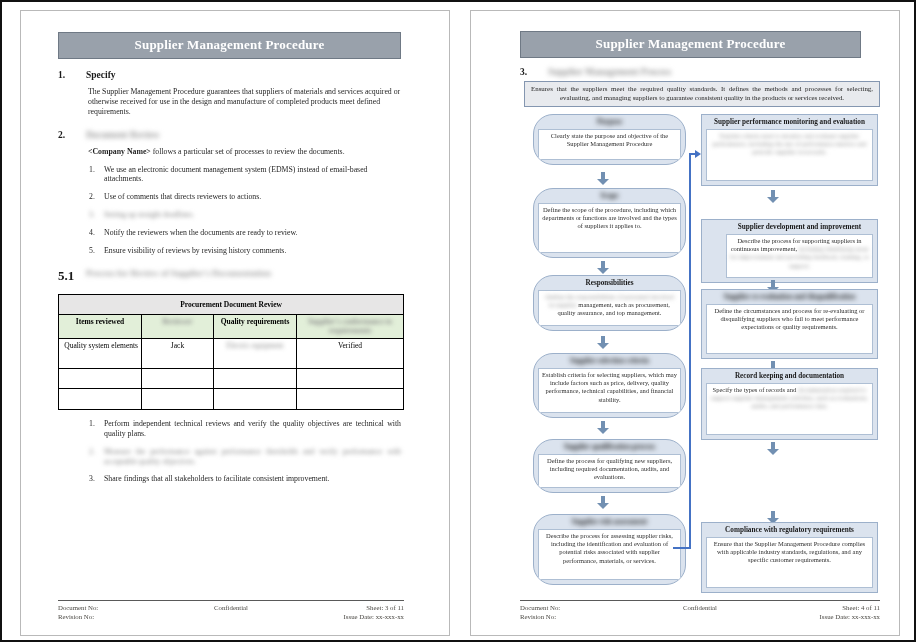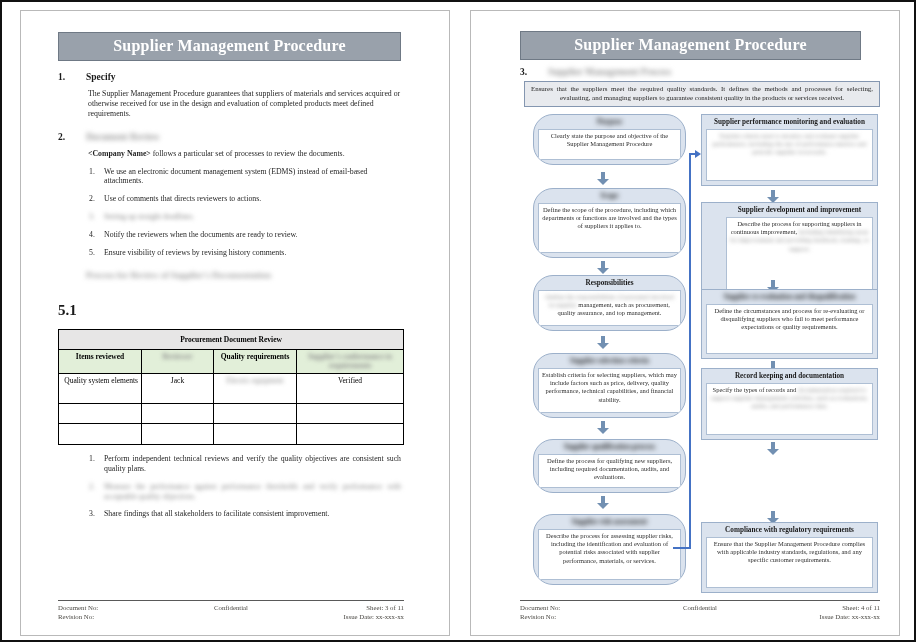--- a/index.html
+++ b/index.html
@@ -1,26 +1,26 @@
 <!DOCTYPE html>
 <html><head>
 <meta charset="utf-8">
 <style>
   html,body{margin:0;padding:0;}
   body{width:916px;height:642px;background:#fff;font-family:"Liberation Serif","DejaVu Serif",serif;}
   .canvas{position:relative;width:916px;height:642px;background:#fff;border:2px solid #111;box-sizing:border-box;overflow:hidden;}
   .page{position:absolute;top:8px;width:430px;height:626px;background:#fff;border:1px solid #b9b9b9;box-sizing:border-box;}
   .page-left{left:18px;}
   .page-right{left:468px;}
-  .banner{background:#99a1ab;border:1px solid #6f7985;color:#fff;font-weight:bold;font-size:16px;text-align:center;padding:4px 0 5px 0;letter-spacing:.2px;}
+  .banner{background:#99a1ab;border:1px solid #6f7985;color:#fff;font-weight:bold;font-size:13px;text-align:center;padding:4px 0 5px 0;letter-spacing:.2px;}
   
   .lp-content{padding:21px 48px 0 37px;}
   .hrow{display:flex;margin-top:11px;}
   .hnum{width:28px;font-weight:bold;font-size:9.5px;color:#1a1a1a;flex:none;}
-  .hnum-sub{width:28px;font-weight:bold;font-size:15px;color:#1a1a1a;flex:none;margin-top:32px;}
+  .hnum-sub{width:28px;font-weight:bold;font-size:13px;color:#1a1a1a;flex:none;}
   .htitle{font-weight:bold;font-size:9.5px;color:#1a1a1a;}
   .para{margin:7px 0 0 30px;font-size:7.8px;line-height:1.27;color:#1f1f1f;}
   .li-row{display:flex;margin:8px 0 0 31px;font-size:7.8px;line-height:1.27;color:#1f1f1f;}
   .li-num{width:15px;flex:none;}
   .li-txt{flex:1;}
   .just{text-align:justify;}
   .bl{filter:blur(2.1px);color:#8a8a8a;}
   .blh{filter:blur(2.4px);color:#9a9a9a;}
   
   table.doc{border-collapse:collapse;table-layout:fixed;width:345px;margin-top:10px;}
@@ -59,21 +59,21 @@
 <div class="canvas">
 
   <div class="page page-left">
     <div class="lp-content">
       <div class="banner">Supplier Management Procedure</div>
 
       <div class="hrow">
         <span class="hnum">1.</span>
         <span class="htitle">Specify</span>
       </div>
-      <div class="para">The Supplier Management Procedure guarantees that suppliers of materials and services acquired or otherwise received for use in the design and evaluation of completed products meet defined requirements.</div>
+      <div class="para">The Supplier Management Procedure guarantees that suppliers of materials and services acquired or otherwise received for use in the design and manufacture of completed products meet defined requirements.</div>
 
       <div class="hrow" style="margin-top:13px;">
         <span class="hnum">2.</span>
         <span class="htitle blh">Document Review</span>
       </div>
       <div class="para"><b>&lt;Company Name&gt;</b><span> follows a particular set of processes to review the documents.</span></div>
 
       <div class="li-row">
         <span class="li-num">1.</span>
         <span class="li-txt">We use an electronic document management system (EDMS) instead of email-based attachments.</span>
@@ -133,21 +133,21 @@
           <td style="height:21px;"></td>
           <td></td>
           <td></td>
           <td></td>
         </tr>
       </tbody>
         </table>
 
       <div class="li-row just" style="margin-top:9px;">
         <span class="li-num">1.</span>
-        <span class="li-txt">Perform independent technical reviews and verify the quality objectives are consistent such quality plans.</span>
+        <span class="li-txt">Perform independent technical reviews and verify the quality objectives are technical with quality plans.</span>
       </div>
       <div class="li-row just bl">
         <span class="li-num">2.</span>
         <span class="li-txt">Measure the performance against performance thresholds and verify performance with acceptable quality objectives.</span>
       </div>
       <div class="li-row">
         <span class="li-num">3.</span>
         <span class="li-txt">Share findings that all stakeholders to facilitate consistent improvement.</span>
       </div>
     </div>
@@ -232,21 +232,21 @@
 
     <div class="fbox col-r" style="top:103px;height:72px;">
       <div class="ftitle">Supplier performance monitoring and evaluation</div>
       <div class="fbody"><span class="bl">Explain criteria used to monitor and evaluate supplier performance, including the use of performance metrics and periodic supplier scorecards.</span><span></span><span class="bl"></span></div>
     </div>
     <div class="darrow" style="left:296px;top:179px;">
         <div class="stem"></div>
         <div class="head"></div>
       </div>
 
-    <div class="fbox col-r" style="top:191px;height:94px;padding-left:24px;">
+    <div class="fbox col-r" style="top:208px;height:64px;padding-left:24px;">
       <div class="ftitle">Supplier development and improvement</div>
       <div class="fbody"><span class="bl"></span><span>Describe the process for supporting suppliers in continuous improvement,</span><span class="bl"> including identifying areas for improvement and providing feedback, training, or support.</span></div>
     </div>
     <div class="darrow" style="left:296px;top:269px;">
         <div class="stem"></div>
         <div class="head"></div>
       </div>
 
     <div class="fbox col-r" style="top:278px;height:70px;">
       <div class="ftitle blh">Supplier re-evaluation and disqualification</div>

